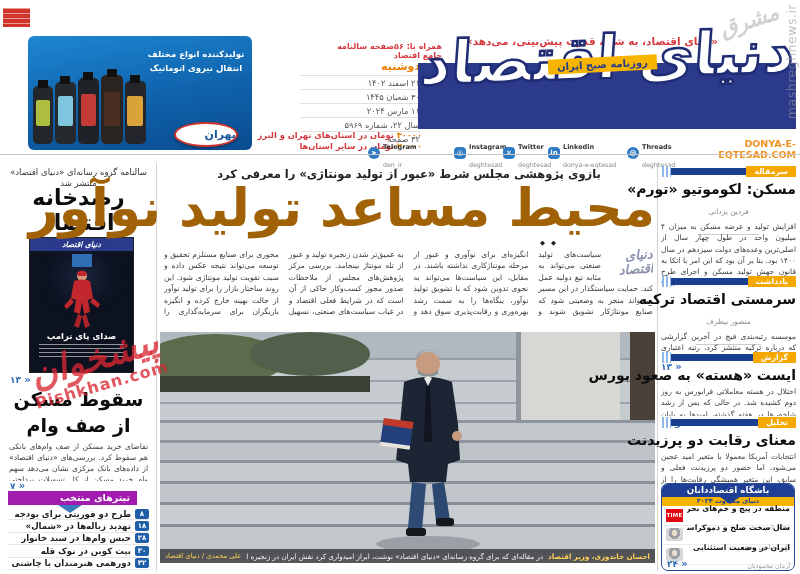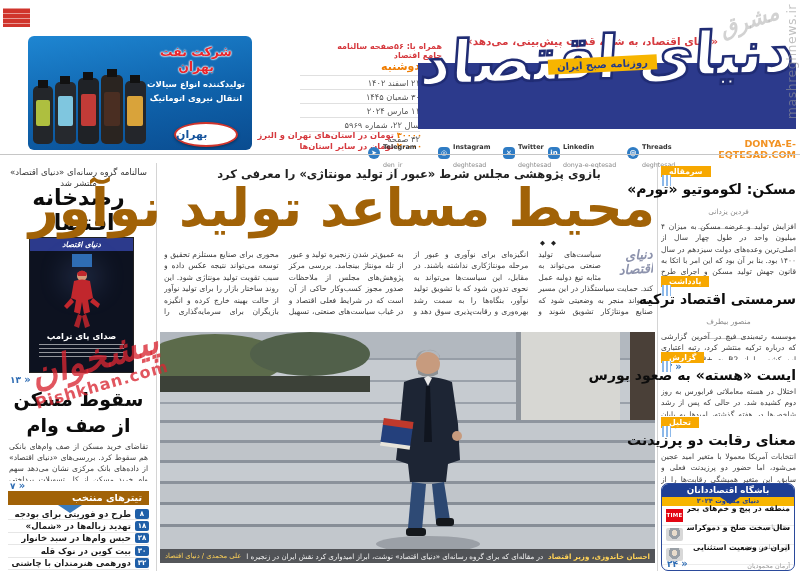--- a/index.html
+++ b/index.html
@@ -26,21 +26,21 @@
 
   .ad { position:absolute; left:28px; top:36px; width:224px; height:114px; border-radius:6px;
         background:linear-gradient(170deg,#1e86d2 0%, #0f62ab 55%, #0a4c90 100%); overflow:hidden; }
   .ad-bottles { position:absolute; left:2px; bottom:2px; }
   .ad-text { position:absolute; left:118px; top:8px; width:100px; text-align:center; }
   .ad-title { color:#e8262d; font-weight:bold; font-size:12.5px;
               text-shadow:0 0 2px #fff, 0 0 2px #fff, 0 0 2px #fff; }
   .ad-sub { color:#fff; font-size:8.5px; font-weight:bold; margin-top:4px; line-height:1.6; }
   .ad-logo { position:absolute; left:146px; top:86px; width:64px; height:25px; background:#fff;
              border:2px solid #d0342c; border-radius:50%; color:#15539c; font-weight:bold; font-size:11px;
-             text-align:left; line-height:21px; box-shadow:0 1px 3px rgba(0,0,0,.4); }
+             text-align:right; line-height:21px; box-shadow:0 1px 3px rgba(0,0,0,.4); }
 
   .annual  { position:absolute; left:330px; top:42px; width:112px; text-align:right;
              color:#d63a3f; font-size:8px; font-weight:bold; }
   .dates   { position:absolute; left:300px; top:60px; width:120px; text-align:right; }
   .weekday { color:#ef7c00; font-weight:bold; font-size:11px; padding-bottom:2px; }
   .drow    { font-size:8.3px; color:#555; border-top:1px solid #e0e0e0; padding:1.5px 0; }
   .prices  { position:absolute; left:236px; top:130px; width:186px; text-align:right;
              font-size:8.3px; color:#d63a3f; font-weight:bold; line-height:1.35; }
   .pnum    { color:#ef7c00; }
 
@@ -80,21 +80,21 @@
                  background:repeating-linear-gradient(180deg, rgba(255,255,255,.55) 0 1px, transparent 1px 4px); }
   .pg { color:#2f6db4; font-weight:bold; font-size:9px; }
   .pgmark { font-size:10px; letter-spacing:-2px; }
   .lc-pg13 { position:absolute; left:10px; top:374px; direction:rtl; }
   .lc-head2 { position:absolute; left:8px; top:387px; width:141px; text-align:center;
               font-weight:900; font-size:19px; color:#0c0c0c; line-height:1.35; letter-spacing:-.5px; }
   .lc-body { position:absolute; left:9px; top:441px; width:139px; height:40px; overflow:hidden;
              font-size:7.6px; color:#3c3c3c; text-align:justify; line-height:1.45; }
   .lc-pg7 { position:absolute; left:10px; top:480px; }
 
-  .sel-head { position:absolute; left:8px; top:491px; width:141px; height:14px; background:#a16207;
+  .sel-head { position:absolute; left:8px; top:491px; width:129px; height:14px; background:#a21caf;
               color:#fff; font-size:9.5px; font-weight:bold; line-height:14px; padding-right:7px; }
   .sel-chev { position:absolute; left:58px; top:505px; width:0; height:0;
               border-left:12px solid transparent; border-right:12px solid transparent;
               border-top:8px solid #3a7bbd; }
   .sel-list { position:absolute; left:8px; top:508px; width:141px; }
   .sel-row  { display:flex; direction:rtl; align-items:center; height:12.4px; border-bottom:1px solid #e6e6e6; }
   .sel-num  { flex:0 0 14px; height:10px; background:#1f5fa8; color:#fff; font-size:7px; font-weight:bold;
               text-align:center; line-height:10px; border-radius:2px; margin-left:4px; }
   .sel-txt  { font-size:8.6px; font-weight:bold; color:#1d1d1d; white-space:nowrap; overflow:hidden; }
 
@@ -118,29 +118,29 @@
   .photo-cap .pg { color:#bcd6ff; text-shadow:0 1px 2px #000; font-size:10px; }
   .strip { position:absolute; left:160px; top:549px; width:495px; height:14px;
            background:rgba(72,74,78,.93); display:flex; align-items:center; direction:rtl;
            font-size:7.1px; color:#f2f2f2; padding:0 5px; gap:5px; z-index:10; }
   .strip-name { color:#ffd257; font-weight:bold; white-space:nowrap; }
   .strip-text { flex:1; text-align:right; white-space:nowrap; overflow:hidden; }
   .strip-credit { color:#ffd257; white-space:nowrap; font-size:6.8px; }
 
   
   .sb-art { position:absolute; left:661px; width:135px; direction:rtl; }
-  .sb-head { display:flex; direction:rtl; align-items:flex-end; height:11px;flex-direction:column; }
+  .sb-head { display:flex; direction:rtl; align-items:center; height:11px; }
   .sb-badge { background:#f7a800; color:#fff; font-size:7.8px; font-weight:bold; padding:1px 8px; white-space:nowrap; }
   .sb-bar { flex:1; height:7px; background:#1b3f8f; margin-left:1px; position:relative; }
   .sb-bar::after { content:""; position:absolute; left:0; top:-2px; width:9px; height:11px;
                    background:repeating-linear-gradient(90deg,#8db9ea 0 2px, #fff 2px 4px); }
   .sb-title { font-size:14px; font-weight:900; text-align:center; color:#0d0d0d; margin-top:4px;
               letter-spacing:-.3px; white-space:nowrap; }
   .sb-author { text-align:center; margin-top:2px; }
-  .sb-author span { font-size:7.4px; color:#8a8a8a; border-bottom:1px solid #ccc; padding:0 10px 12px; }
+  .sb-author span { font-size:7.4px; color:#8a8a8a; border-bottom:1px solid #ccc; padding:0 10px 18px; }
   .sb-text { font-size:7.5px; line-height:1.5; text-align:justify; color:#3e3e3e; margin-top:3px; overflow:hidden; }
   .sb-pg { text-align:left; margin-top:1px; }
   .t56{max-height:56px;} .t28{max-height:29px;} .t30{max-height:30px;} .t33{max-height:34px;}
 
   .club { position:absolute; left:661px; top:483px; width:134px; height:88px;
           border:1.5px solid #2b4a9b; border-radius:7px; background:#fff; direction:rtl; overflow:hidden; }
   .club-head { height:13px; background:#1e3f94; color:#fff; font-weight:bold; font-size:8.8px;
                text-align:center; line-height:13px; }
   .club-chev { position:absolute; left:58px; top:13px; width:0; height:0; z-index:5;
                border-left:10px solid transparent; border-right:10px solid transparent;
@@ -185,23 +185,22 @@
           <rect x="51" y="46" width="15" height="32" rx="2" fill="#c23b37"></rect>
         <rect x="71" y="27" width="22" height="69" rx="5" fill="#2a2420"></rect>
           <rect x="77" y="21" width="10" height="8" fill="#111"></rect>
           <rect x="74" y="44" width="16" height="34" rx="2" fill="#4a2e22"></rect>
         <rect x="95" y="33" width="21" height="63" rx="5" fill="#24262b"></rect>
           <rect x="100" y="27" width="10" height="8" fill="#111"></rect>
           <rect x="97" y="48" width="16" height="30" rx="2" fill="#d9a33a"></rect>
       </g>
     </svg>
     <div class="ad-text">
-      <div class="ad-title">شرکت نفت بهران</div>
       <div class="ad-sub">
-        <span>تولیدکننده انواع سیالات</span><br>
+        <span>تولیدکننده انواع مختلف</span><br>
         <span>انتقال نیروی اتوماتیک</span>
       </div>
     </div>
     <div class="ad-logo">بهران</div>
   </div>
 
   <div class="annual">همراه با: ۵۶صفحه سالنامه جامع اقتصاد</div>
 
   <div class="dates">
     <div class="weekday">دوشنبه</div>
@@ -219,21 +218,21 @@
 
   <div class="tagline">«دنیای اقتصاد، به شما، قدرت پیش‌بینی، می‌دهد»</div>
   <div class="mast-band"></div>
   <div class="mast-script">دنیای اقتصاد</div>
   <div class="badge-yel">روزنامه صبح ایران</div>
 
   <div class="soc-item" style="left:368px">
     <span class="soc-ico" style="border-radius:50%">➤</span>
     <span class="soc-txt"><span class="soc-name">Telegram</span><br><span class="soc-handle">den_ir</span></span>
   </div>
-  <div class="soc-item" style="left:438px">
+  <div class="soc-item" style="left:454px">
     <span class="soc-ico">◎</span>
     <span class="soc-txt"><span class="soc-name">Instagram</span><br><span class="soc-handle">deghtesad</span></span>
   </div>
   <div class="soc-item" style="left:503px">
     <span class="soc-ico">✕</span>
     <span class="soc-txt"><span class="soc-name">Twitter</span><br><span class="soc-handle">deghtesad</span></span>
   </div>
   <div class="soc-item" style="left:548px">
     <span class="soc-ico">in</span>
     <span class="soc-txt"><span class="soc-name">Linkedin</span><br><span class="soc-handle">donya-e-eqtesad</span></span>

